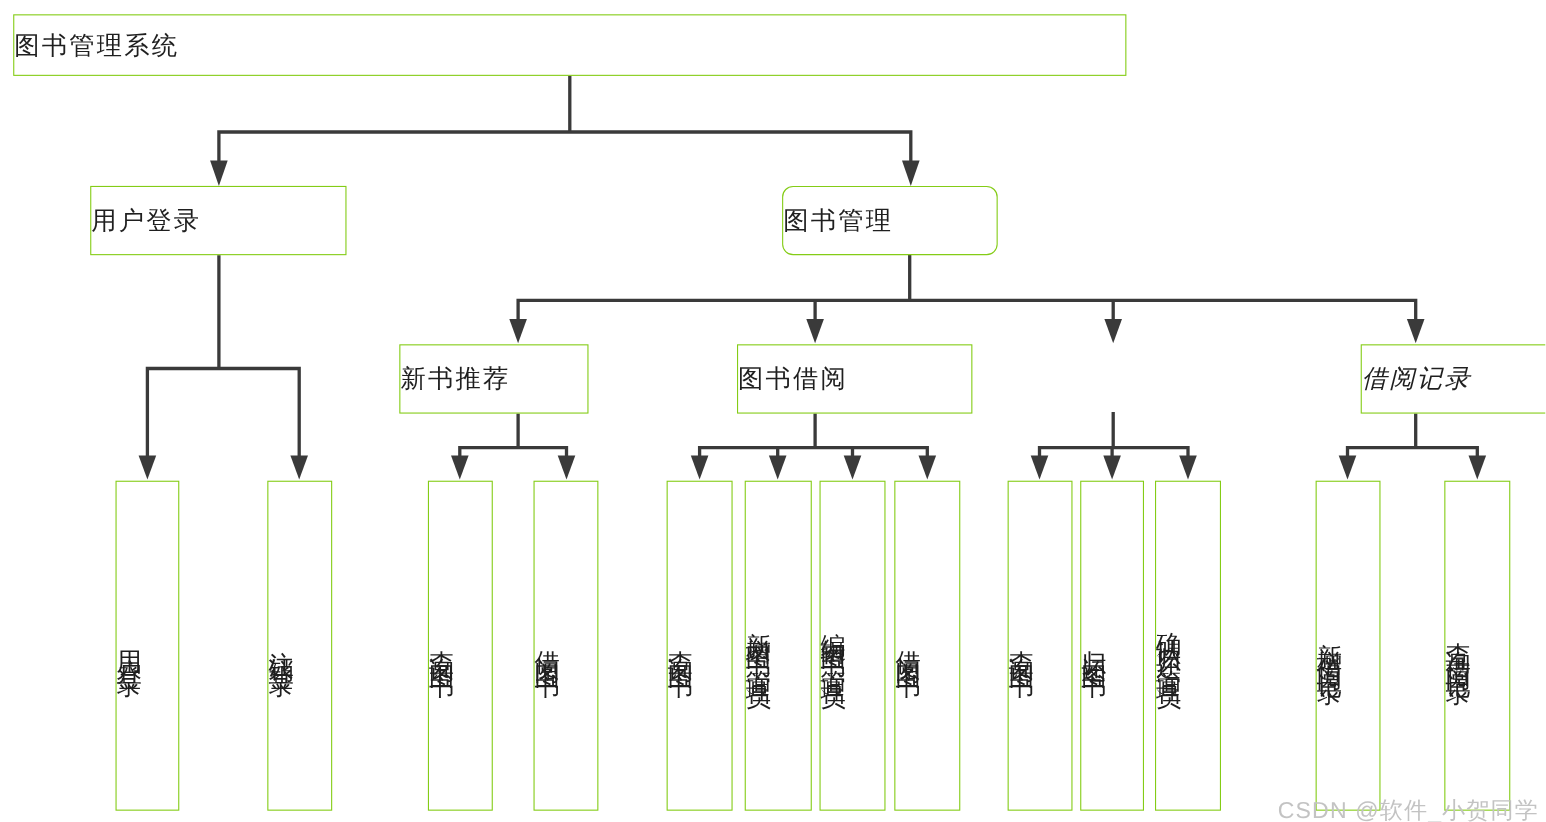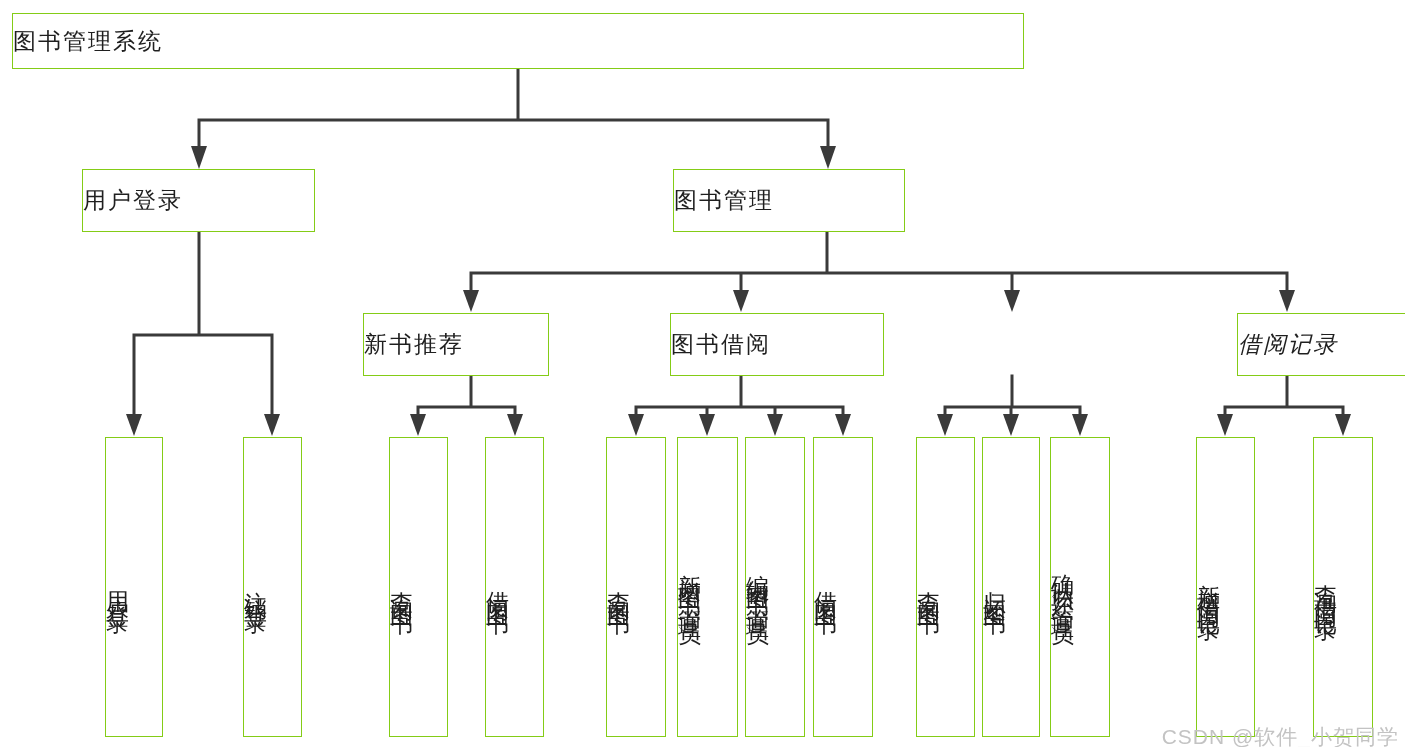--- a/index.html
+++ b/index.html
@@ -89,25 +89,25 @@
     </g>
   </svg>
 
   <div class="node" style="left:12px; top:13px; width:1012px; height:56px;">
     <span class="h-label">图书管理系统</span>
   </div>
 
   <div class="node" style="left:82px; top:169px; width:233px; height:63px;">
     <span class="h-label">用户登录</span>
   </div>
-  <div class="node" style="left:673px; top:169px; width:232px; height:63px;">
+  <div class="node" style="left:711px; top:169px; width:196px; height:63px;border-radius:10px;">
     <span class="h-label">图书管理</span>
   </div>
 
-  <div class="node" style="left:363px; top:313px; width:186px; height:63px;">
+  <div class="node" style="left:363px; top:313px; width:172px; height:63px;">
     <span class="h-label">新书推荐</span>
   </div>
   <div class="node" style="left:634px; top:313px; width:214px; height:63px;margin-left:36px;">
     <span class="h-label">图书借阅</span>
   </div>
   <div class="node" style="left:1237px; top:313px; width:217px; height:63px;font-style:italic;">
     <span class="h-label">借阅记录</span>
   </div>
 
   <div class="node" style="left:105px; top:437px; width:58px; height:300px;">

